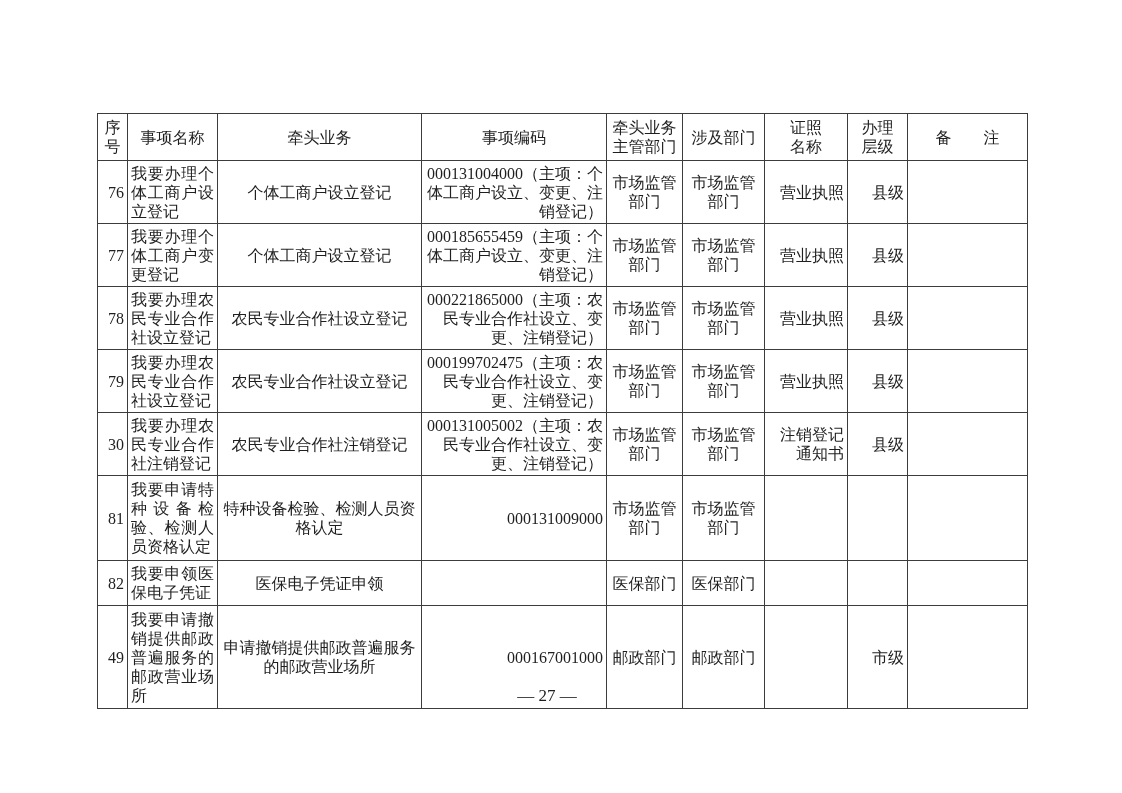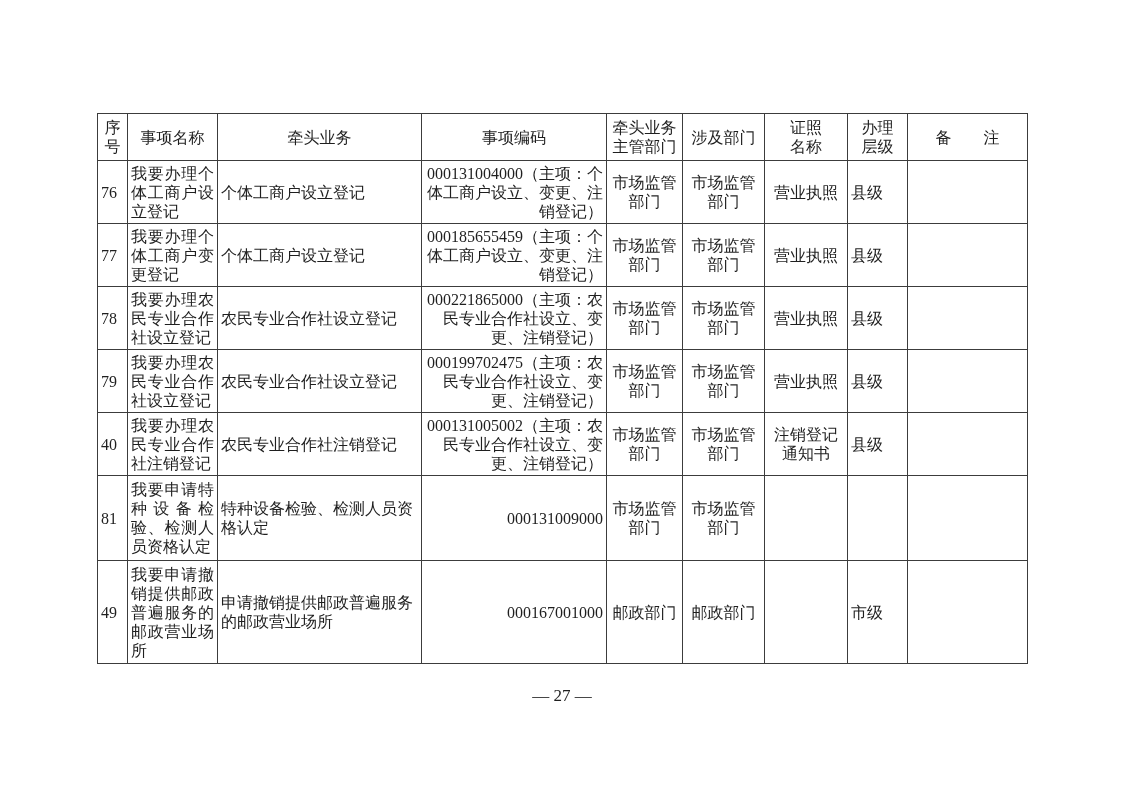--- a/index.html
+++ b/index.html
@@ -38,36 +38,36 @@
     font-weight: normal;
     overflow: hidden;
     word-break: break-all;
   }
   table.items thead th {
     text-align: center;
     white-space: pre-line;
     padding: 3px 1px;
     height: 40px;
   }
-  .c-no    { text-align: left; }
+  .c-no    { text-align: right; }
   .c-name  { text-align: justify; text-justify: inter-ideograph; }
-  .c-item  { text-align: left; }
+  .c-item  { text-align: center; }
   .c-code  { text-align: right; }
   .c-lead  { text-align: center; }
   .c-inv   { text-align: center; }
-  .c-cert  { text-align: center; }
-  .c-level { text-align: left; }
+  .c-cert  { text-align: right; }
+  .c-level { text-align: right; }
   .c-note  { text-align: left; }
   tr.r3 td { height: 58px; }
   tr.r4 td { height: 80px; }
   tr.r2 td { height: 40px; }
   tr.r5 td { height: 98px; }
   .footer {
     position: absolute;
-    left: 97px;
+    left: 82px;
     top: 686px;
     width: 930px;
     text-align: center;
     font-size: 17px;
     color: #1f1f1f;
   }
 </style>
 </head>
 <body>
 
@@ -141,37 +141,48 @@
         <td class="c-name">我要办理农民专业合作社设立登记</td>
         <td class="c-item">农民专业合作社设立登记</td>
         <td class="c-code">000199702475（主项：农民专业合作社设立、变更、注销登记）</td>
         <td class="c-lead">市场监管部门</td>
         <td class="c-inv">市场监管部门</td>
         <td class="c-cert">营业执照</td>
         <td class="c-level">县级</td>
         <td class="c-note"></td>
       </tr>
       <tr class="r3">
-        <td class="c-no">40</td>
+        <td class="c-no">30</td>
         <td class="c-name">我要办理农民专业合作社注销登记</td>
         <td class="c-item">农民专业合作社注销登记</td>
         <td class="c-code">000131005002（主项：农民专业合作社设立、变更、注销登记）</td>
         <td class="c-lead">市场监管部门</td>
         <td class="c-inv">市场监管部门</td>
         <td class="c-cert">注销登记通知书</td>
         <td class="c-level">县级</td>
         <td class="c-note"></td>
       </tr>
       <tr class="r4">
         <td class="c-no">81</td>
         <td class="c-name">我要申请特种设备检验、检测人员资格认定</td>
         <td class="c-item">特种设备检验、检测人员资格认定</td>
         <td class="c-code">000131009000</td>
         <td class="c-lead">市场监管部门</td>
         <td class="c-inv">市场监管部门</td>
+        <td class="c-cert"></td>
+        <td class="c-level"></td>
+        <td class="c-note"></td>
+      </tr>
+      <tr class="r2">
+        <td class="c-no">82</td>
+        <td class="c-name">我要申领医保电子凭证</td>
+        <td class="c-item">医保电子凭证申领</td>
+        <td class="c-code"></td>
+        <td class="c-lead">医保部门</td>
+        <td class="c-inv">医保部门</td>
         <td class="c-cert"></td>
         <td class="c-level"></td>
         <td class="c-note"></td>
       </tr>
       <tr class="r5">
         <td class="c-no">49</td>
         <td class="c-name">我要申请撤销提供邮政普遍服务的邮政营业场所</td>
         <td class="c-item">申请撤销提供邮政普遍服务的邮政营业场所</td>
         <td class="c-code">000167001000</td>
         <td class="c-lead">邮政部门</td>

